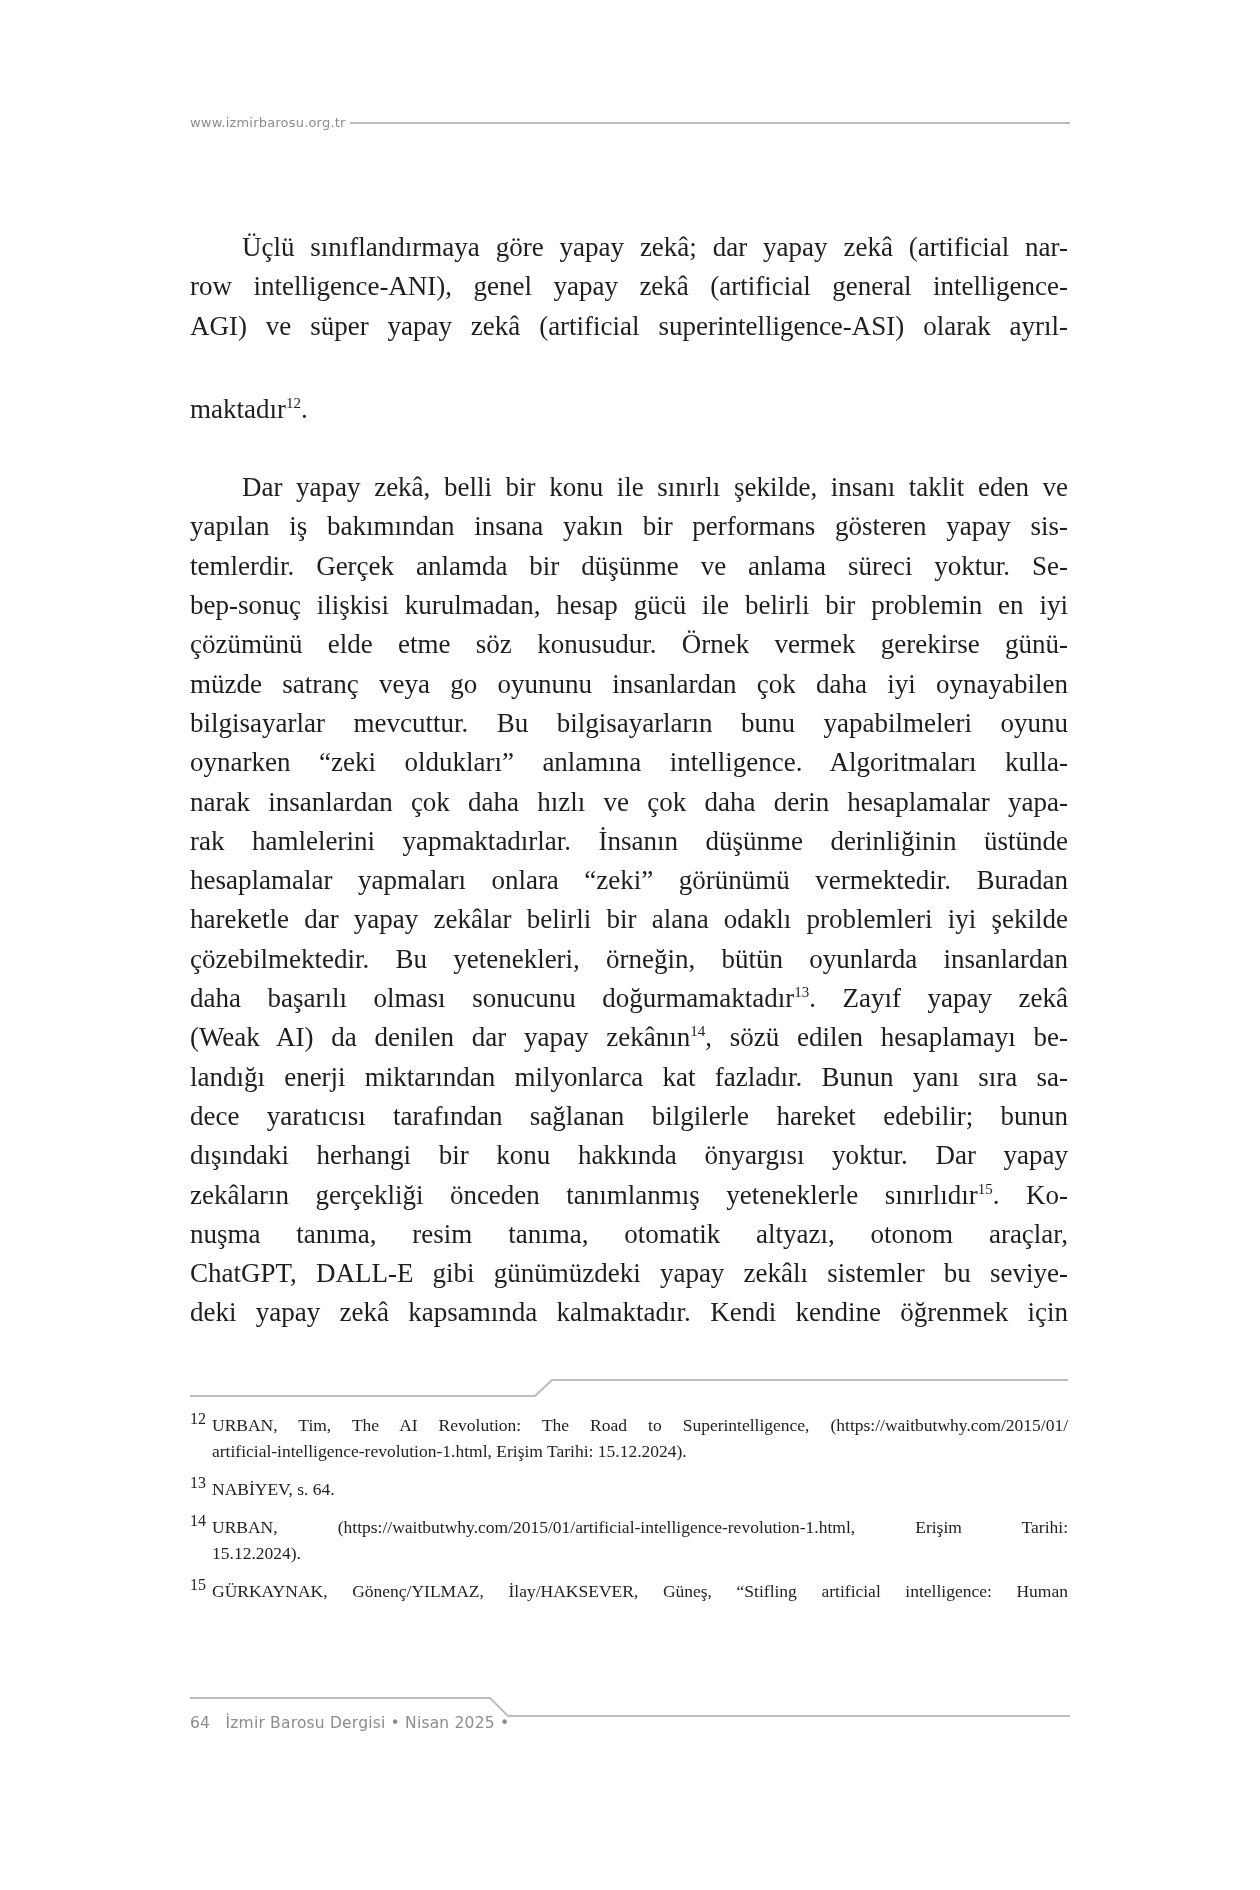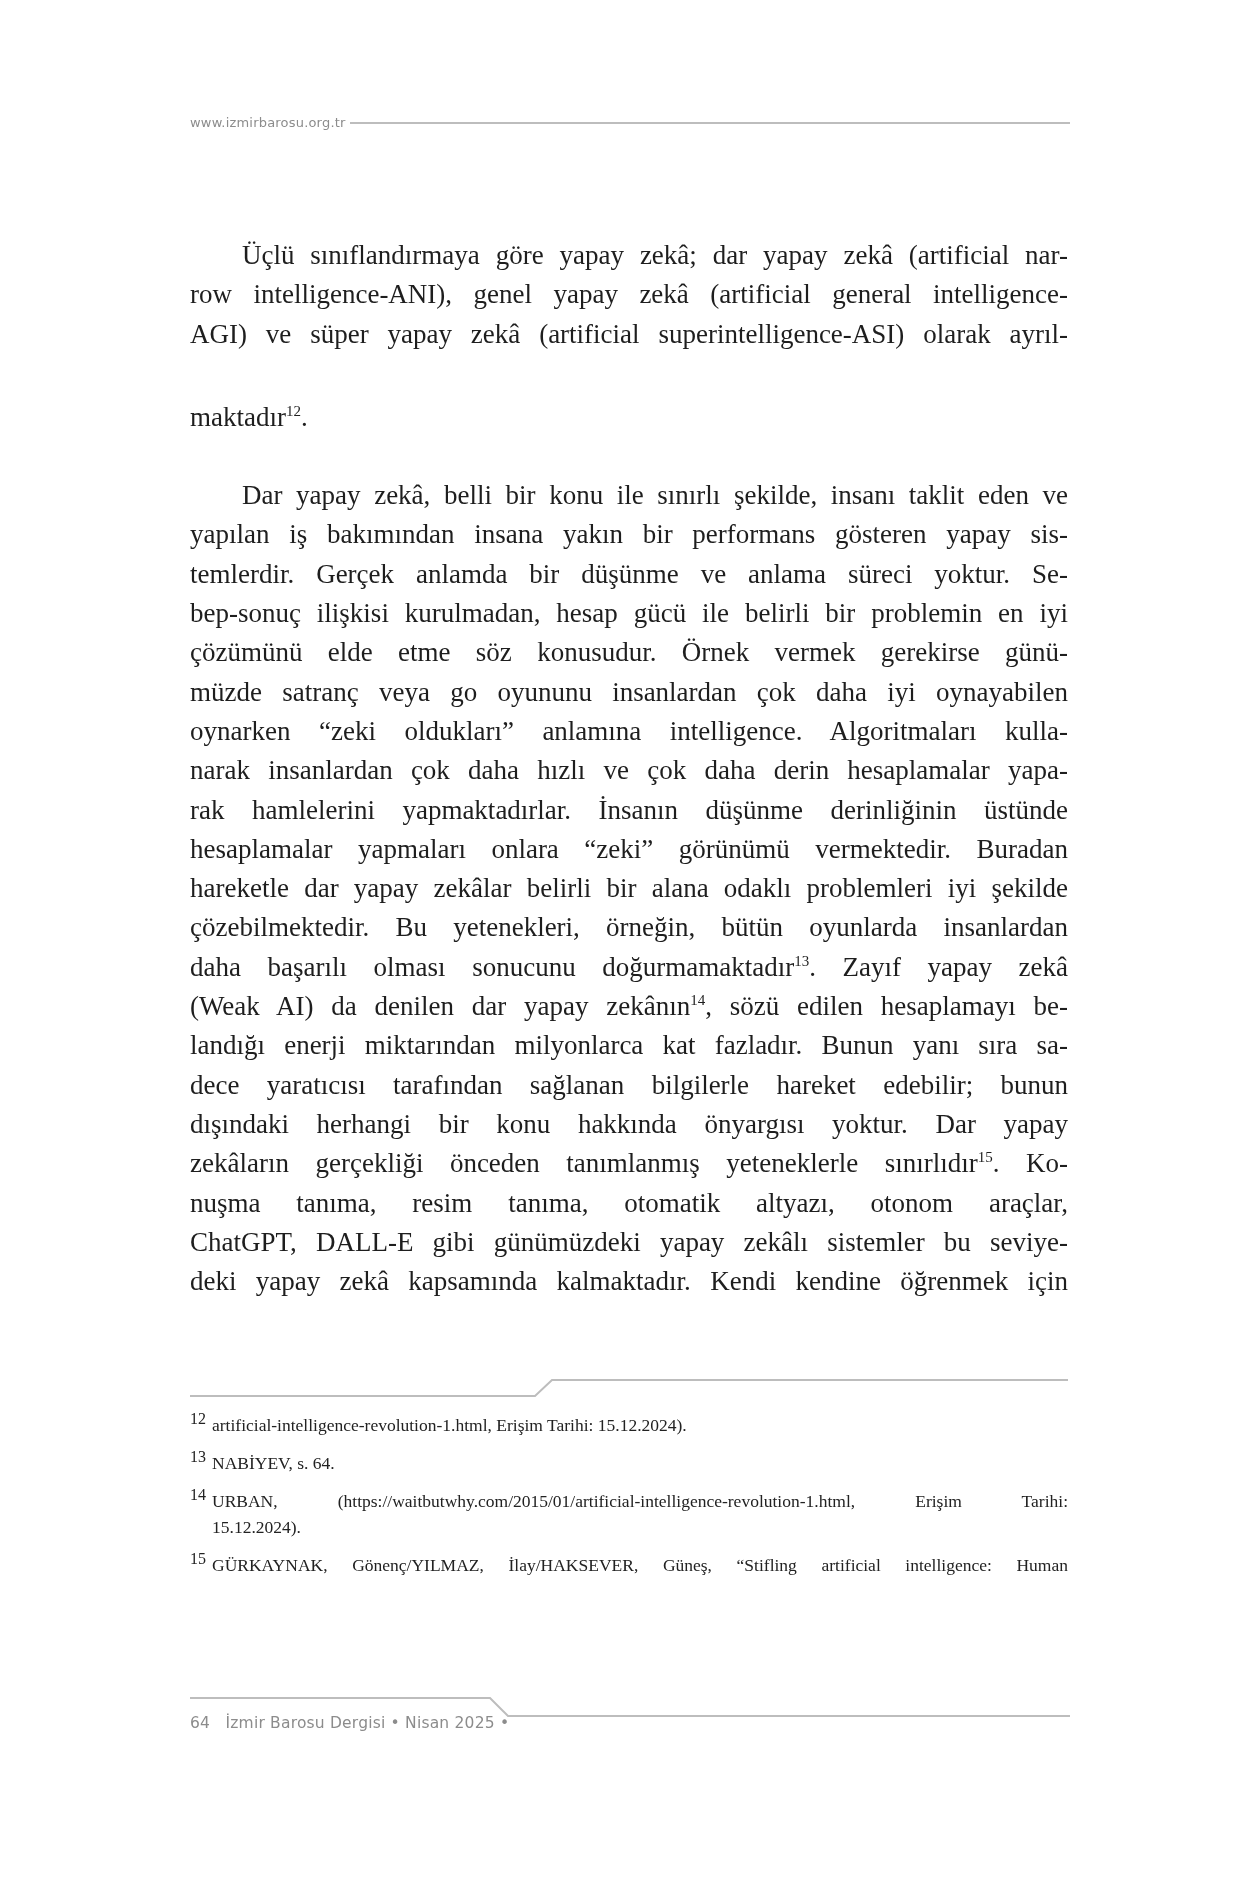--- a/index.html
+++ b/index.html
@@ -3,21 +3,21 @@
 <meta charset="utf-8">
 <style>
   html, body { margin: 0; padding: 0; background: #ffffff; }
   body { width: 1260px; height: 1890px; position: relative; overflow: hidden; }
   .page { position: absolute; left: 0; top: 0; width: 1260px; height: 1890px; background: #fff; }
 
   .header { position: absolute; left: 190px; top: 110px; width: 880px; height: 24px; display: flex; align-items: center; }
   .header-url { font-family: "DejaVu Sans", sans-serif; font-size: 13px; color: #8c8c8c; letter-spacing: 0.2px; white-space: nowrap; }
   .header-rule { flex: 1; height: 2px; background: #bdbdbd; margin-left: 4px; margin-top: 2px; }
 
-  .body-text { position: absolute; left: 190px; top: 236px; width: 878px;
+  .body-text { position: absolute; left: 190px; top: 228px; width: 878px;
     font-family: "Liberation Serif", "DejaVu Serif", serif; font-size: 27px; line-height: 39.3px; color: #1e1e1e; }
   .para { margin: 0; text-align: justify; text-indent: 52px; hyphens: manual; }
   .para + .para { margin-top: 39px; }
   .line { display: block; text-align: justify; text-align-last: justify; white-space: nowrap; }
   .line.last { text-align-last: left; margin-top: 44px; }
   .line.indent { padding-left: 52px; }
   .para .line { text-indent: 0; }
   sup.fn { font-size: 15px; vertical-align: 10px; line-height: 0; }
 
   .fn-sep { position: absolute; left: 190px; top: 1378px; width: 878px; height: 20px; }
@@ -52,20 +52,21 @@
       <span class="line last"><span>maktadır</span><sup class="fn">12</sup><span>.</span></span>
     </p>
 
     <p class="para" style="text-indent:0">
       <span class="line indent">Dar yapay zekâ, belli bir konu ile sınırlı şekilde, insanı taklit eden ve</span>
       <span class="line">yapılan iş bakımından insana yakın bir performans gösteren yapay sis-</span>
       <span class="line">temlerdir. Gerçek anlamda bir düşünme ve anlama süreci yoktur. Se-</span>
       <span class="line">bep-sonuç ilişkisi kurulmadan, hesap gücü ile belirli bir problemin en iyi</span>
       <span class="line">çözümünü elde etme söz konusudur. Örnek vermek gerekirse günü-</span>
       <span class="line">müzde satranç veya go oyununu insanlardan çok daha iyi oynayabilen</span>
+      <span class="line">bilgisayarlar mevcuttur. Bu bilgisayarların bunu yapabilmeleri oyunu</span>
       <span class="line">oynarken “zeki oldukları” anlamına intelligence. Algoritmaları kulla-</span>
       <span class="line">narak insanlardan çok daha hızlı ve çok daha derin hesaplamalar yapa-</span>
       <span class="line">rak hamlelerini yapmaktadırlar. İnsanın düşünme derinliğinin üstünde</span>
       <span class="line">hesaplamalar yapmaları onlara “zeki” görünümü vermektedir. Buradan</span>
       <span class="line">hareketle dar yapay zekâlar belirli bir alana odaklı problemleri iyi şekilde</span>
       <span class="line">çözebilmektedir. Bu yetenekleri, örneğin, bütün oyunlarda insanlardan</span>
       <span class="line"><span>daha başarılı olması sonucunu doğurmamaktadır</span><sup class="fn">13</sup><span>. Zayıf yapay zekâ</span></span>
       <span class="line"><span>(Weak AI) da denilen dar yapay zekânın</span><sup class="fn">14</sup><span>, sözü edilen hesaplamayı be-</span></span>
       <span class="line">landığı enerji miktarından milyonlarca kat fazladır. Bunun yanı sıra sa-</span>
       <span class="line">dece yaratıcısı tarafından sağlanan bilgilerle hareket edebilir; bunun</span>
@@ -77,20 +78,21 @@
     </p>
   </div>
 
   <svg class="fn-sep" width="878" height="20" viewBox="0 0 878 20">
     <polyline points="0,18 345,18 362,2 878,2" fill="none" stroke="#bdbdbd" stroke-width="2"></polyline>
   </svg>
 
   <div class="footnotes">
     <div class="fn-item">
       <span class="fn-num">12</span>
+      <span class="fn-line">URBAN, Tim, The AI Revolution: The Road to Superintelligence, (https://waitbutwhy.com/2015/01/</span>
       <span class="fn-line last">artificial-intelligence-revolution-1.html, Erişim Tarihi: 15.12.2024).</span>
     </div>
     <div class="fn-item">
       <span class="fn-num">13</span>
       <span class="fn-line last">NABİYEV, s. 64.</span>
     </div>
     <div class="fn-item">
       <span class="fn-num">14</span>
       <span class="fn-line">URBAN, (https://waitbutwhy.com/2015/01/artificial-intelligence-revolution-1.html, Erişim Tarihi:</span>
       <span class="fn-line last">15.12.2024).</span>

